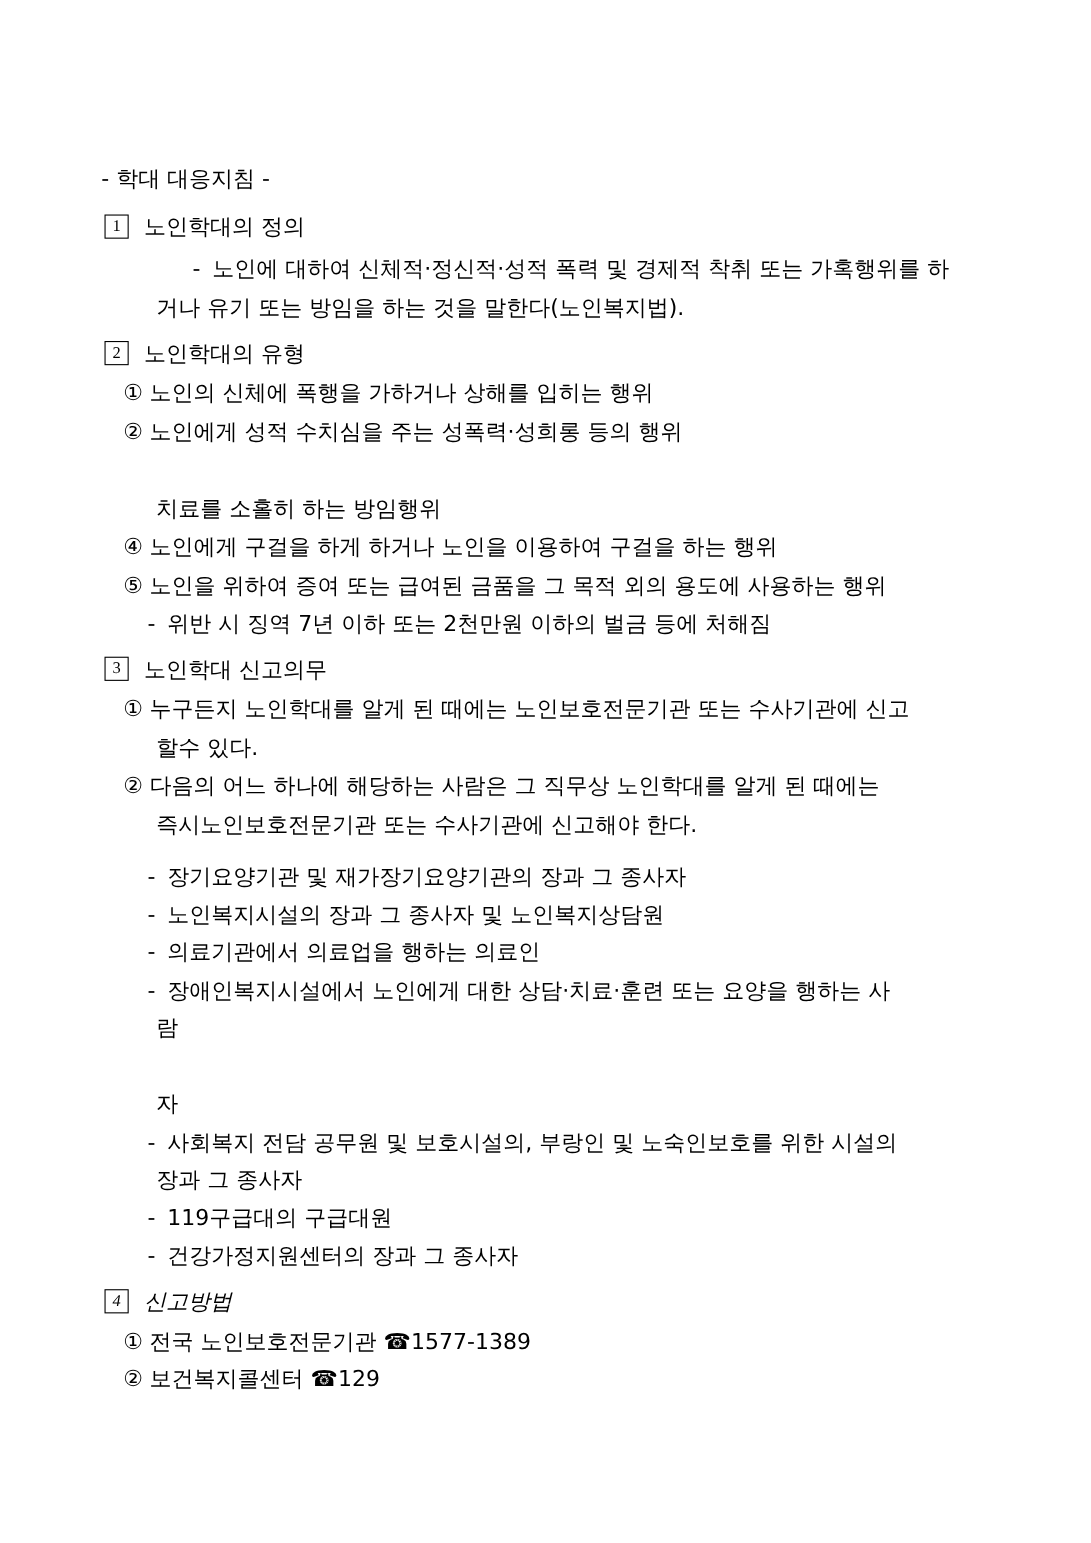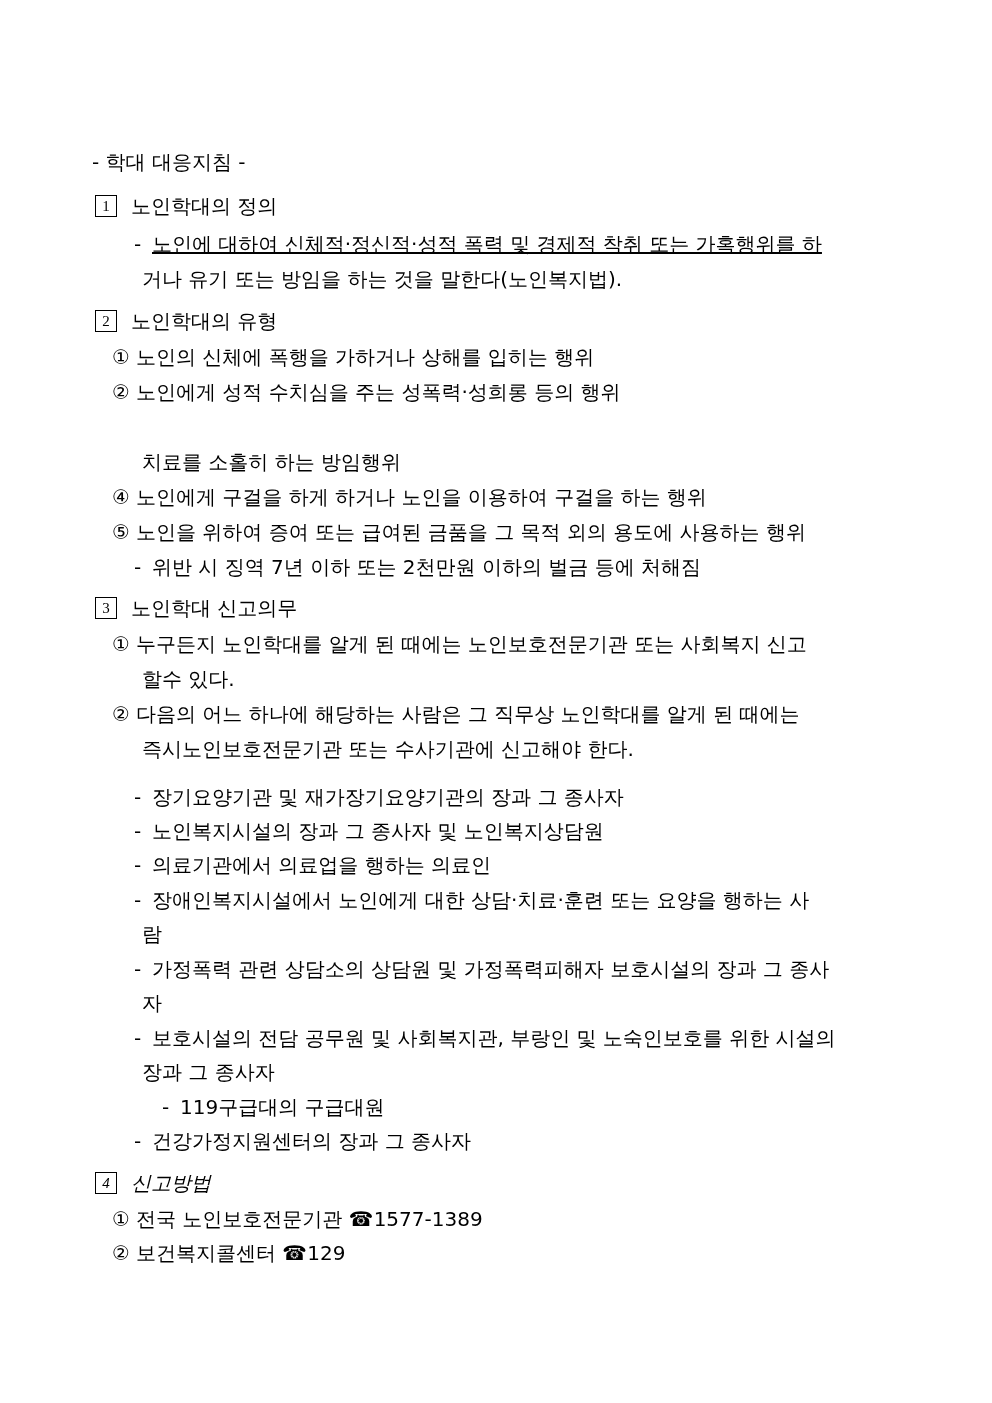--- a/index.html
+++ b/index.html
@@ -1,20 +1,20 @@
 <!DOCTYPE html>
 <html><head>
   <meta charset="utf-8">
   <style>
     html, body { margin: 0; padding: 0; background: #ffffff; }
     body { width: 992px; height: 1403px; position: relative; overflow: hidden;
       font-family: "DejaVu Sans", "Liberation Sans", sans-serif; color: #000; }
     .page { position: absolute; left: 0; top: 0; width: 992px; height: 1403px; }
     .line { position: absolute; font-size: 20px; line-height: 24px; white-space: nowrap; letter-spacing: 0px; }
-    .just { white-space: nowrap; display: flex; justify-content: flex-start; text-decoration: underline; }
+    .just { white-space: nowrap; display: flex; justify-content: center; }
     .box { display: inline-block; width: 20px; height: 20px; border: 1px solid #000;
       font-size: 15px; line-height: 20px; text-align: center; vertical-align: middle;
       font-family: "Liberation Serif", serif; margin-right: 14px; position: relative; top: -2px; }
     .num { display: inline-block; width: 24px; }
     .dash { display: inline-block; width: 18px; }
   </style>
 </head>
 <body>
 
 <div class="page">
@@ -46,50 +46,47 @@
     <span class="num">⑤</span><span>노인을 위하여 증여 또는 급여된 금품을 그 목적 외의 용도에 사용하는 행위</span>
   </div>
   <div class="line" style="left:134px;top:555px;">
     <span class="dash">-</span><span>위반 시 징역 7년 이하 또는 2천만원 이하의 벌금 등에 처해짐</span>
   </div>
 
   <div class="line" style="left:95px;top:596px;">
     <span class="box">3</span><span>노인학대 신고의무</span>
   </div>
   <div class="line" style="left:112px;top:632px;">
-    <span class="num">①</span><span>누구든지 노인학대를 알게 된 때에는 노인보호전문기관 또는 사회복지 신고</span>
+    <span class="num">①</span><span>누구든지 노인학대를 알게 된 때에는 노인보호전문기관 또는 수사기관에 신고</span>
   </div>
   <div class="line" style="left:142px;top:667px;">할수 있다.</div>
   <div class="line" style="left:112px;top:702px;">
     <span class="num">②</span><span>다음의 어느 하나에 해당하는 사람은 그 직무상 노인학대를 알게 된 때에는</span>
   </div>
   <div class="line" style="left:142px;top:737px;">즉시노인보호전문기관 또는 수사기관에 신고해야 한다.</div>
 
   <div class="line" style="left:134px;top:785px;">
     <span class="dash">-</span><span>장기요양기관 및 재가장기요양기관의 장과 그 종사자</span>
   </div>
   <div class="line" style="left:134px;top:819px;">
     <span class="dash">-</span><span>노인복지시설의 장과 그 종사자 및 노인복지상담원</span>
   </div>
   <div class="line" style="left:134px;top:853px;">
     <span class="dash">-</span><span>의료기관에서 의료업을 행하는 의료인</span>
   </div>
   <div class="line" style="left:134px;top:888px;">
     <span class="dash">-</span><span>장애인복지시설에서 노인에게 대한 상담·치료·훈련 또는 요양을 행하는 사</span>
   </div>
   <div class="line" style="left:142px;top:922px;">람</div>
-  <div class="line" style="left:134px;top:957px;">
-    <span class="dash">-</span><span>가정폭력 관련 상담소의 상담원 및 가정폭력피해자 보호시설의 장과 그 종사</span>
-  </div>
   <div class="line" style="left:142px;top:991px;">자</div>
   <div class="line" style="left:134px;top:1026px;">
-    <span class="dash">-</span><span>보호시설의 전담 공무원 및 사회복지관, 부랑인 및 노숙인보호를 위한 시설의</span>
+    <span class="dash">-</span><span>사회복지 전담 공무원 및 보호시설의, 부랑인 및 노숙인보호를 위한 시설의</span>
   </div>
   <div class="line" style="left:142px;top:1060px;">장과 그 종사자</div>
-  <div class="line" style="left:134px;top:1095px;margin-left:28px;">
+  <div class="line" style="left:134px;top:1095px;">
     <span class="dash">-</span><span>119구급대의 구급대원</span>
   </div>
   <div class="line" style="left:134px;top:1129px;">
     <span class="dash">-</span><span>건강가정지원센터의 장과 그 종사자</span>
   </div>
 
   <div class="line" style="left:95px;top:1171px;font-style:italic;">
     <span class="box">4</span><span>신고방법</span>
   </div>
   <div class="line" style="left:112px;top:1207px;">

